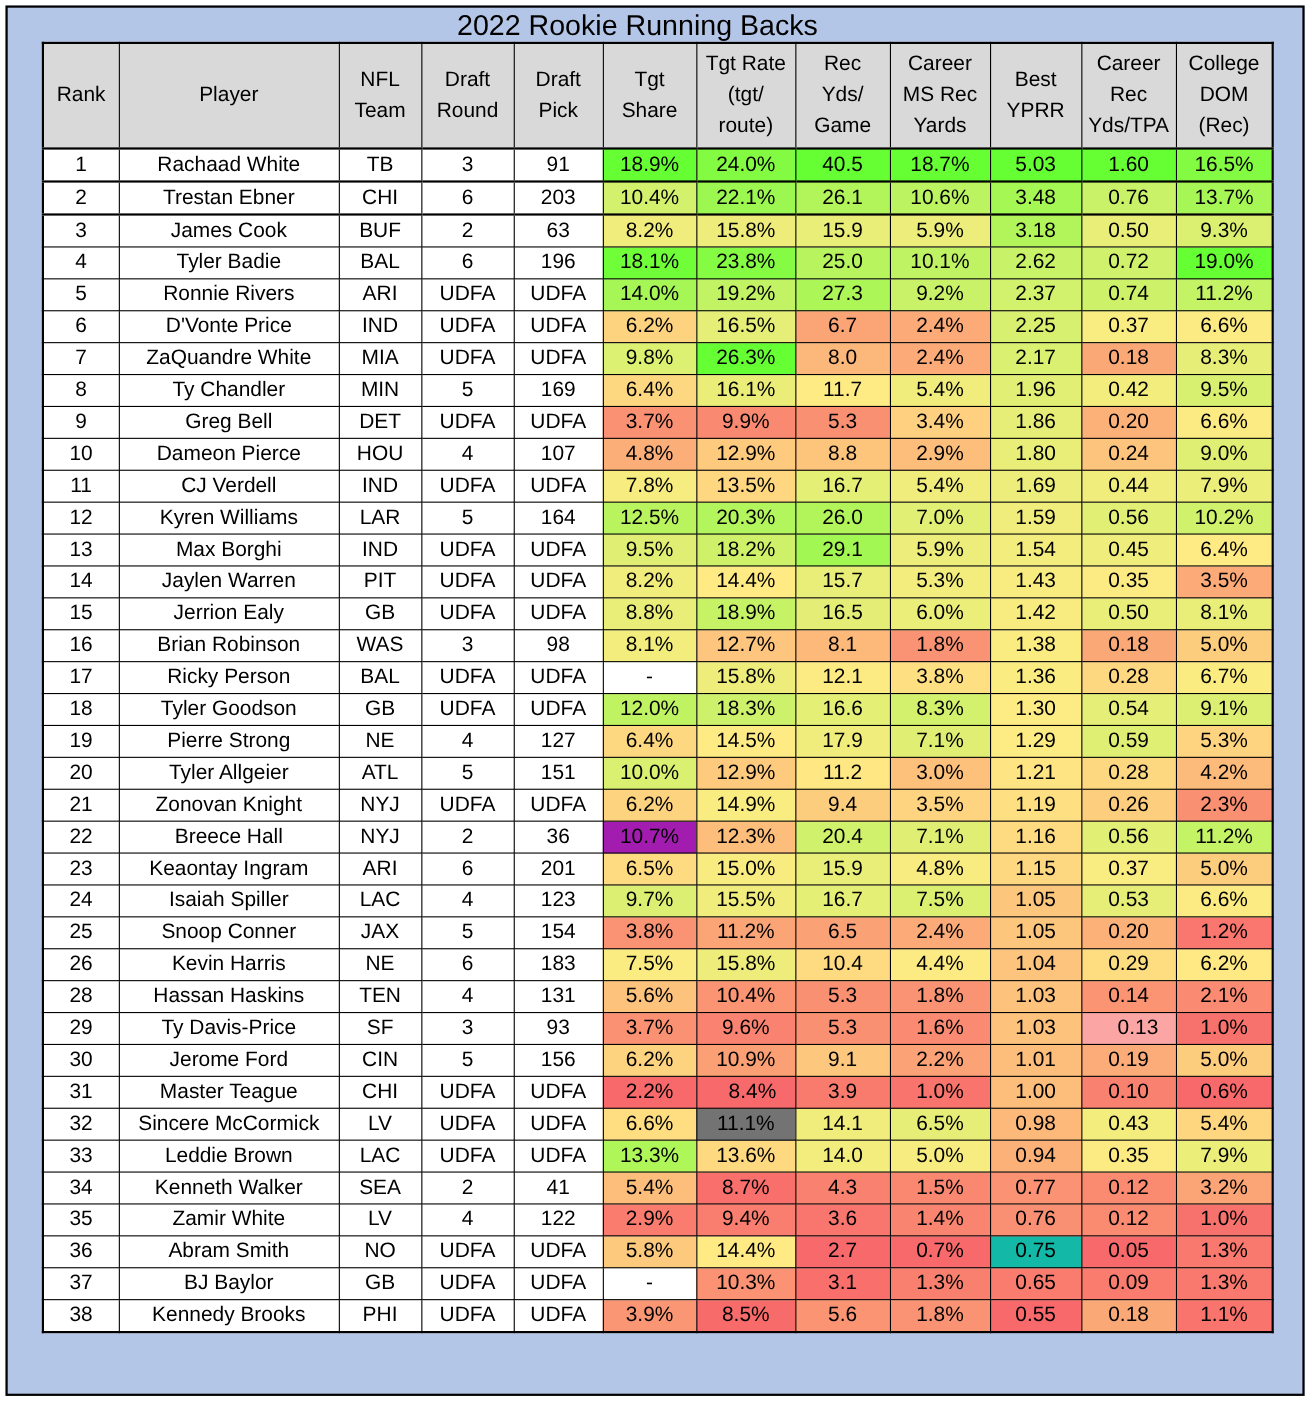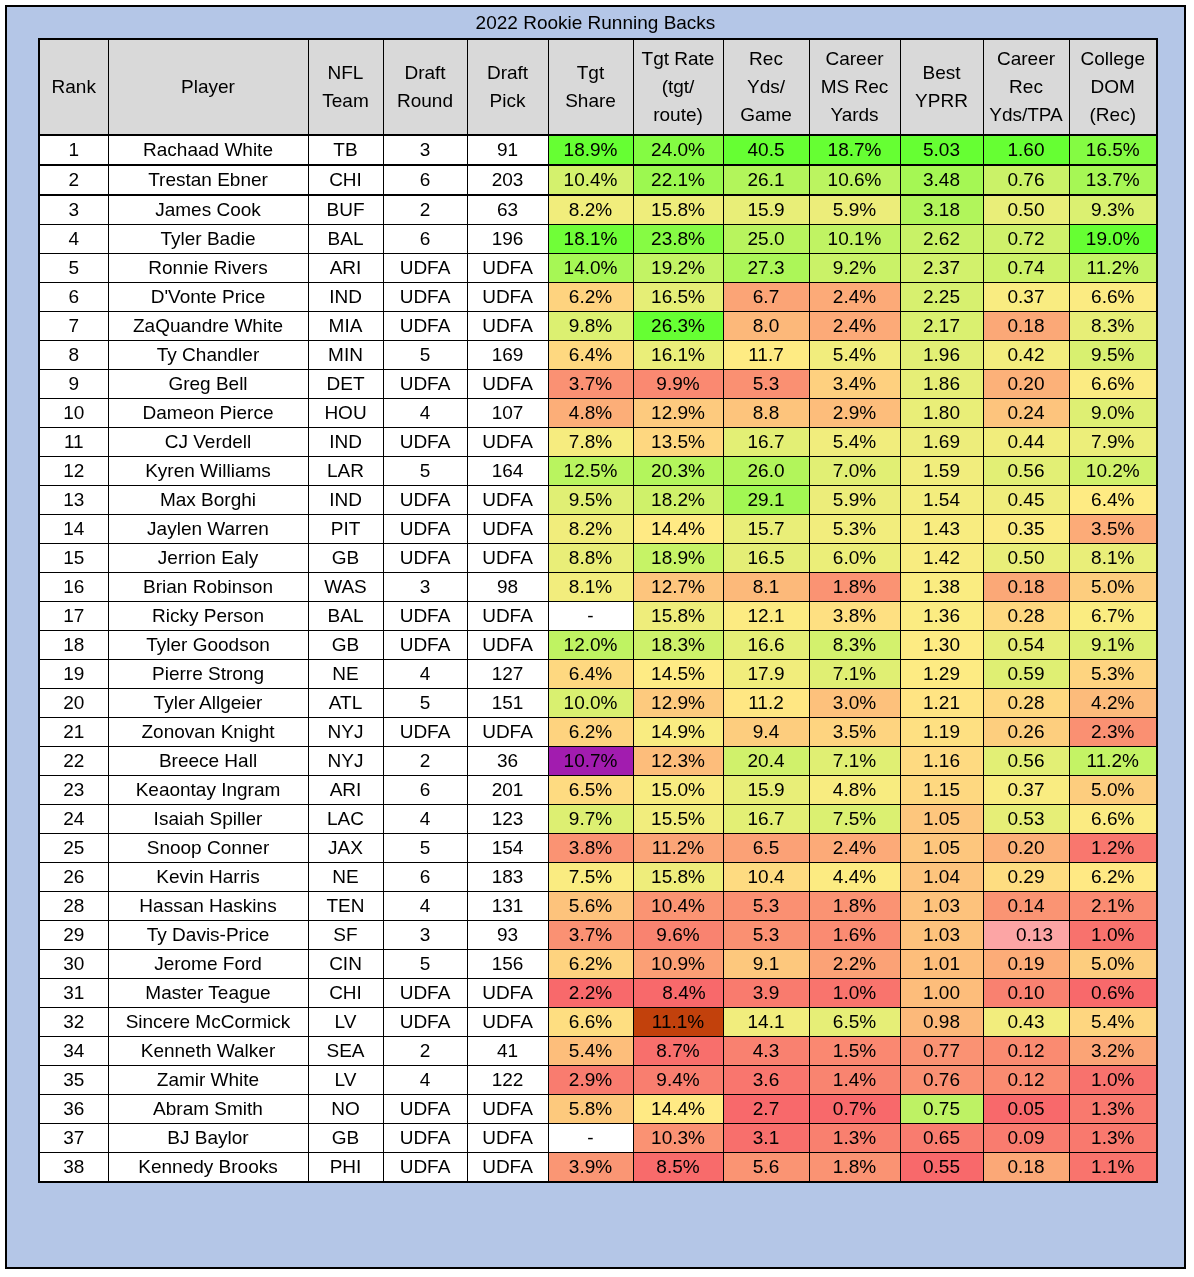--- a/index.html
+++ b/index.html
@@ -2,22 +2,22 @@
 <html><head>
 <meta charset="utf-8">
 <style>
   html, body { margin: 0; padding: 0; background: #ffffff; }
   body { width: 1194px; height: 1277px; position: relative; font-family: "Liberation Sans", "DejaVu Sans", sans-serif; }
   .frame {
     position: absolute; left: 5px; top: 5px; width: 1181px; height: 1264px;
     background: #b4c6e7; border: 2px solid #000; box-sizing: border-box;
   }
   .title {
-    position: absolute; left: 36px; top: 8px; width: 1119px; height: 30px;
-    text-align: center; font-size: 19px; line-height: 30px; color: #000;
+    position: absolute; left: 20px; top: 8px; width: 1119px; height: 30px;
+    text-align: center; font-size: 26px; line-height: 30px; color: #000;
   }
   table {
     position: absolute; left: 38px; top: 38px;
     border-collapse: collapse; table-layout: fixed;
     border: 2px solid #000; background: #fff;
   }
   th {
     background: #d9d9d9; font-weight: normal; font-size: 19px; line-height: 28px;
     border: 1px solid #000; height: 94px; padding: 0; text-align: center; vertical-align: middle; color: #000;
     white-space: pre-line;
@@ -502,26 +502,40 @@
         <td style="background: rgb(249, 129, 112);">0.10</td>
         <td style="background: rgb(248, 105, 107);">0.6%</td>
       </tr>
       <tr>
         <td>32</td>
         <td>Sincere McCormick</td>
         <td>LV</td>
         <td>UDFA</td>
         <td>UDFA</td>
         <td style="background: rgb(254, 222, 129);">6.6%</td>
-        <td style="background: #c2410c;">11.1%</td>
+        <td style="background: #737373;">11.1%</td>
         <td style="background: rgb(241, 237, 125);">14.1</td>
         <td style="background: rgb(230, 238, 119);">6.5%</td>
         <td style="background: rgb(252, 185, 122);">0.98</td>
         <td style="background: rgb(242, 237, 125);">0.43</td>
         <td style="background: rgb(254, 214, 128);">5.4%</td>
+      </tr>
+      <tr>
+        <td>33</td>
+        <td>Leddie Brown</td>
+        <td>LAC</td>
+        <td>UDFA</td>
+        <td>UDFA</td>
+        <td style="background: rgb(175, 246, 89);">13.3%</td>
+        <td style="background: rgb(254, 217, 128);">13.6%</td>
+        <td style="background: rgb(242, 237, 125);">14.0</td>
+        <td style="background: rgb(246, 236, 127);">5.0%</td>
+        <td style="background: rgb(252, 177, 121);">0.94</td>
+        <td style="background: rgb(251, 235, 130);">0.35</td>
+        <td style="background: rgb(236, 238, 122);">7.9%</td>
       </tr>
       <tr>
         <td>34</td>
         <td>Kenneth Walker</td>
         <td>SEA</td>
         <td>2</td>
         <td>41</td>
         <td style="background: rgb(253, 190, 123);">5.4%</td>
         <td style="background: rgb(248, 111, 108);">8.7%</td>
         <td style="background: rgb(249, 129, 112);">4.3</td>
@@ -547,21 +561,21 @@
       <tr>
         <td>36</td>
         <td>Abram Smith</td>
         <td>NO</td>
         <td>UDFA</td>
         <td>UDFA</td>
         <td style="background: rgb(253, 201, 125);">5.8%</td>
         <td style="background: rgb(255, 234, 132);">14.4%</td>
         <td style="background: rgb(248, 105, 107);">2.7</td>
         <td style="background: rgb(248, 105, 107);">0.7%</td>
-        <td style="background: #bef264; text-align: center;">0.75</td>
+        <td style="background: #14b8a6; text-align: center;">0.75</td>
         <td style="background: rgb(248, 105, 107);">0.05</td>
         <td style="background: rgb(249, 121, 110);">1.3%</td>
       </tr>
       <tr>
         <td>37</td>
         <td>BJ Baylor</td>
         <td>GB</td>
         <td>UDFA</td>
         <td>UDFA</td>
         <td style="background: rgb(255, 255, 255);">-</td>

